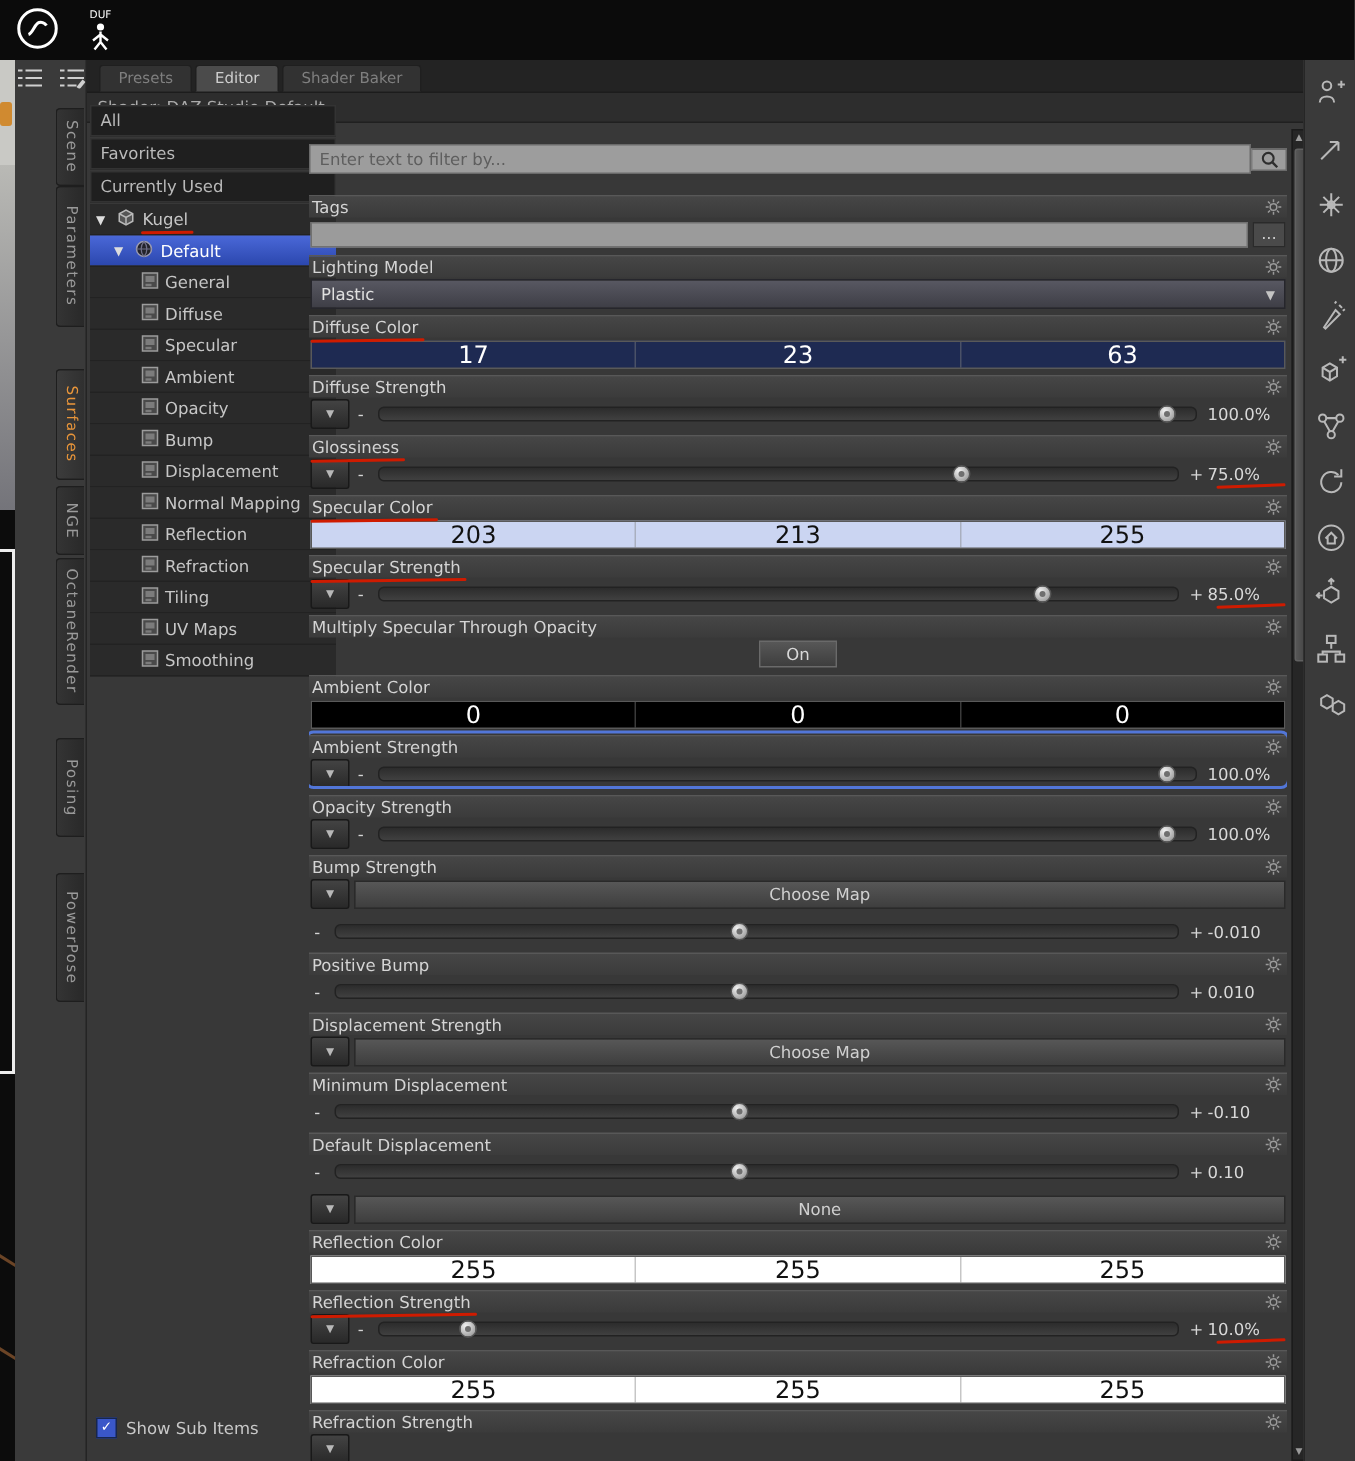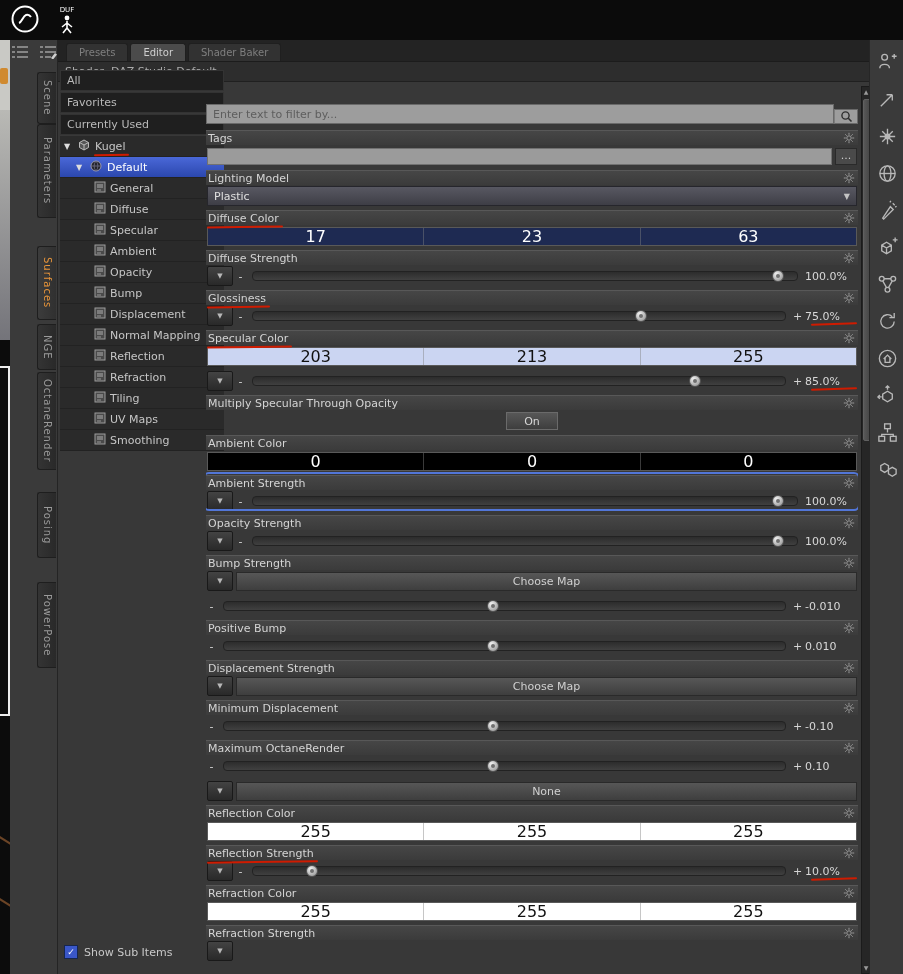--- a/index.html
+++ b/index.html
@@ -45,21 +45,21 @@
   .exp{font-size:8px;color:#ddd;width:9px}
   .tlabel{position:relative}
   .kids .trow{padding-left:34px}
   .u-red::after{content:"";position:absolute;left:-1px;right:-4px;bottom:-3px;height:2px;background:var(--ann,#cf1b00);
                 border-radius:2px;transform:rotate(-0.8deg)}
   .ssi{position:absolute;left:6px;top:905px;display:flex;align-items:center;gap:6px}
   .cb{width:12px;height:12px;background:var(--accent,#3a57c8);border:1px solid #16264f;color:#fff;
       font-size:9px;line-height:12px;text-align:center}
   
   .props{position:absolute;left:148px;top:46px;width:652px;height:888px;overflow:hidden}
-  .filter-row{display:flex;height:36px;margin-top:2px;align-items:flex-end}
+  .filter-row{display:flex;height:36px;margin-top:2px;align-items:center}
   .filter-row input{flex:1;height:20px;background:#9d9d9d;border:1px solid #6a6a6a;color:#3c3c3c;
                     padding:0 6px;font:inherit;box-sizing:border-box;outline:none}
   .filter-row input::placeholder{color:#5e5e5e;opacity:1}
   .search-btn{width:22px;background:#9d9d9d;border:1px solid #6a6a6a;border-left:1px solid #7d7d7d;
               display:flex;align-items:center;justify-content:center}
   .groups{margin-top:6px}
   .group{position:relative;margin-bottom:4px}
   .ghdr{height:14px;display:flex;align-items:center;justify-content:space-between;padding:0 3px 0 2px;
         border-top:1px solid #585858;background:linear-gradient(#464646,#3b3b3b)}
   .glabel{color:#d4d4d4;line-height:13px;display:inline-block;position:relative}
@@ -424,20 +424,31 @@
           </div>
           <div class="gct">
             <div class="cbar" style="background: rgb(203, 213, 242); color: rgb(17, 17, 17);">
               <div class="ccell">203</div>
               <div class="ccell" style="border-left: 1px solid rgba(128, 128, 128, 0.45);">213</div>
               <div class="ccell" style="border-left: 1px solid rgba(128, 128, 128, 0.45);">255</div>
             </div>
           </div>
         </div>
         <div class="group">
+          <div class="ghdr">
+            <span class="glabel u-red">Specular Strength</span>
+            <span class="gear">
+              <svg width="12" height="12" viewBox="0 0 12 12">
+                <g stroke="#9a9a9a" fill="none">
+                  <circle cx="6" cy="6" r="2.2"></circle>
+                  <path d="M6 .8v2M6 9.2v2M.8 6h2M9.2 6h2M2.3 2.3l1.4 1.4M8.3 8.3l1.4 1.4M9.7 2.3L8.3 3.7M3.7 8.3L2.3 9.7"></path>
+                </g>
+              </svg>
+            </span>
+          </div>
           <div class="gct">
             <div class="arrow-btn">▼</div>
             <span class="pm">-</span>
             <div class="track">
               <div class="handle" style="left: 83%;"></div>
             </div>
             <span class="pm">+</span>
             <span class="val u-red-v">85.0%</span>
           </div>
         </div>
@@ -600,21 +611,21 @@
             <span class="pm">-</span>
             <div class="track">
               <div class="handle" style="left: 48%;"></div>
             </div>
             <span class="pm">+</span>
             <span class="val">-0.10</span>
           </div>
         </div>
         <div class="group">
           <div class="ghdr">
-            <span class="glabel">Maximum OctaneRender</span>
+            <span class="glabel">Default Displacement</span>
             <span class="gear">
               <svg width="12" height="12" viewBox="0 0 12 12">
                 <g stroke="#9a9a9a" fill="none">
                   <circle cx="6" cy="6" r="2.2"></circle>
                   <path d="M6 .8v2M6 9.2v2M.8 6h2M9.2 6h2M2.3 2.3l1.4 1.4M8.3 8.3l1.4 1.4M9.7 2.3L8.3 3.7M3.7 8.3L2.3 9.7"></path>
                 </g>
               </svg>
             </span>
           </div>
           <div class="gct">

